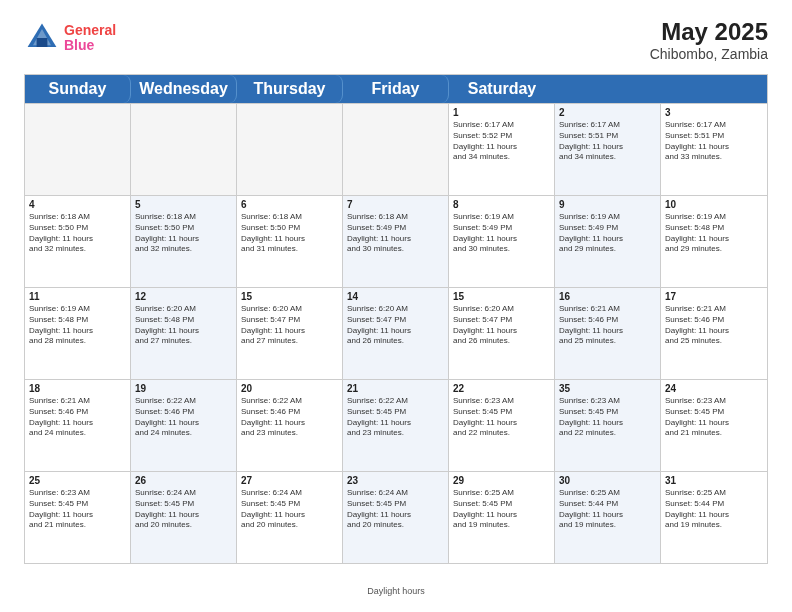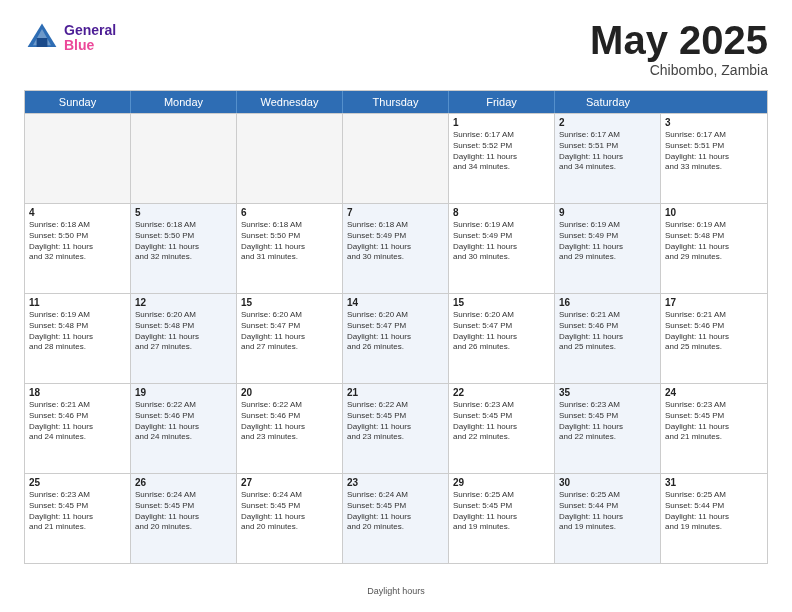--- a/index.html
+++ b/index.html
@@ -28,31 +28,31 @@
       align-items: center;
       gap: 4px;
     }
     .logo-text {
       display: flex;
       flex-direction: column;
       font-size: 14px;
       font-weight: bold;
       line-height: 1.1;
     }
-    .logo-text .general { color: #4c1d95; }
+    .logo-text .general { color: #ef4444; }
     .logo-text .blue { color: #ec4899; }
     .logo-icon {
       width: 36px;
       height: 36px;
     }
     .title-block {
       text-align: right;
     }
     .title-block .month-year {
-      font-size: 40px;
+      font-size: 24px;
       font-weight: bold;
       color: #222;
       line-height: 1;
     }
     .title-block .location {
       font-size: 14px;
       color: #444;
       margin-top: 2px;
     }
     .calendar {
@@ -61,25 +61,26 @@
       flex-direction: column;
       border: 1px solid #ccc;
     }
     .cal-header-row {
       display: grid;
       grid-template-columns: repeat(7, 1fr);
       background: #2e6db4;
     }
     .cal-header-cell {
       color: #fff;
-      font-size: 11px;
-      font-weight: normal;
+      font-size: 16px;
+      font-weight: bold;
       text-align: center;
       padding: 5px 2px;
       border-right: 1px solid #5590cc;
+      border-radius: 8px;
     }
     .cal-header-cell:last-child { border-right: none; }
     .cal-body {
       flex: 1;
       display: flex;
       flex-direction: column;
     }
     .cal-row {
       display: grid;
       grid-template-columns: repeat(7, 1fr);
@@ -134,21 +135,20 @@
     </div>
     <div class="title-block">
       <div class="month-year">May 2025</div>
       <div class="location">Chibombo, Zambia</div>
     </div>
   </div>
 
   <div class="calendar">
     <div class="cal-header-row">
     <div class="cal-header-cell">Sunday</div>
-        <div class="cal-header-cell">Monday</div>
         <div class="cal-header-cell">Wednesday</div>
         <div class="cal-header-cell">Thursday</div>
         <div class="cal-header-cell">Friday</div>
         <div class="cal-header-cell">Saturday</div>
       </div>
     <div class="cal-body">
     <div class="cal-row">
           <div class="cal-cell empty"></div>
           <div class="cal-cell empty"></div>
           <div class="cal-cell empty"></div>

